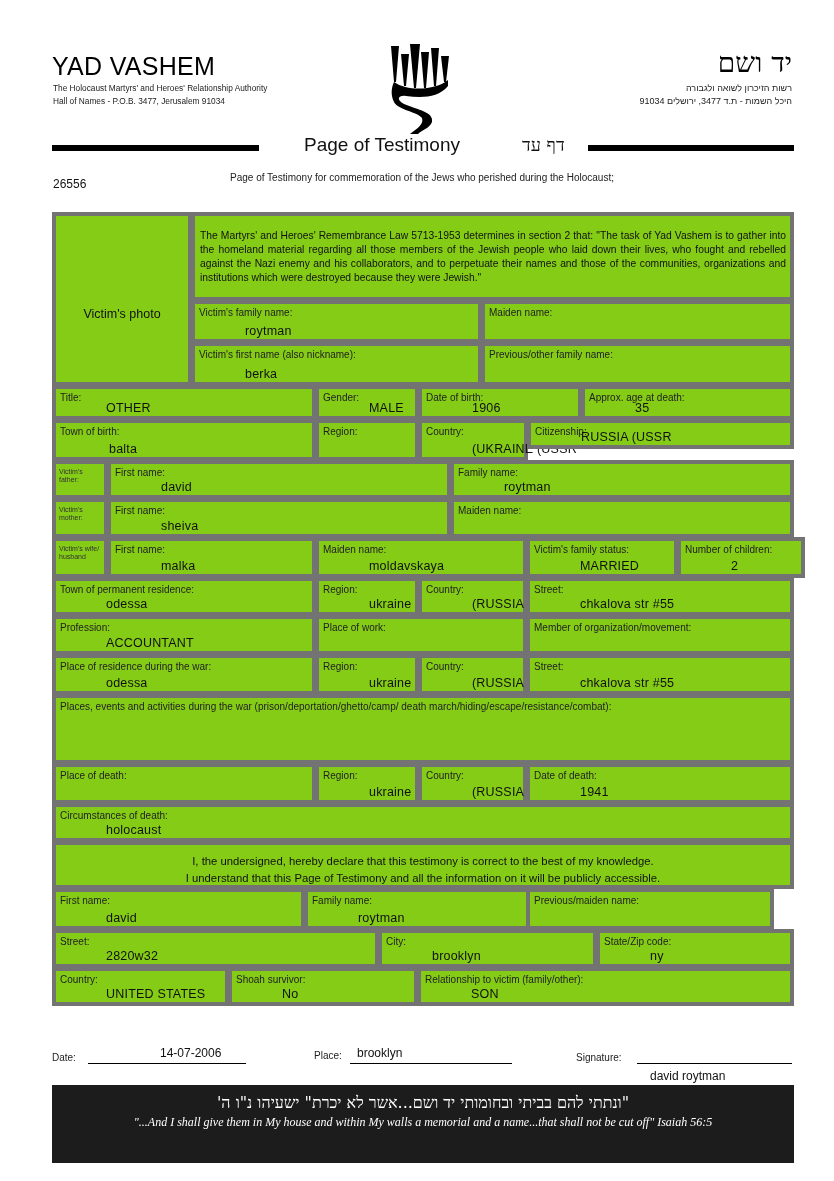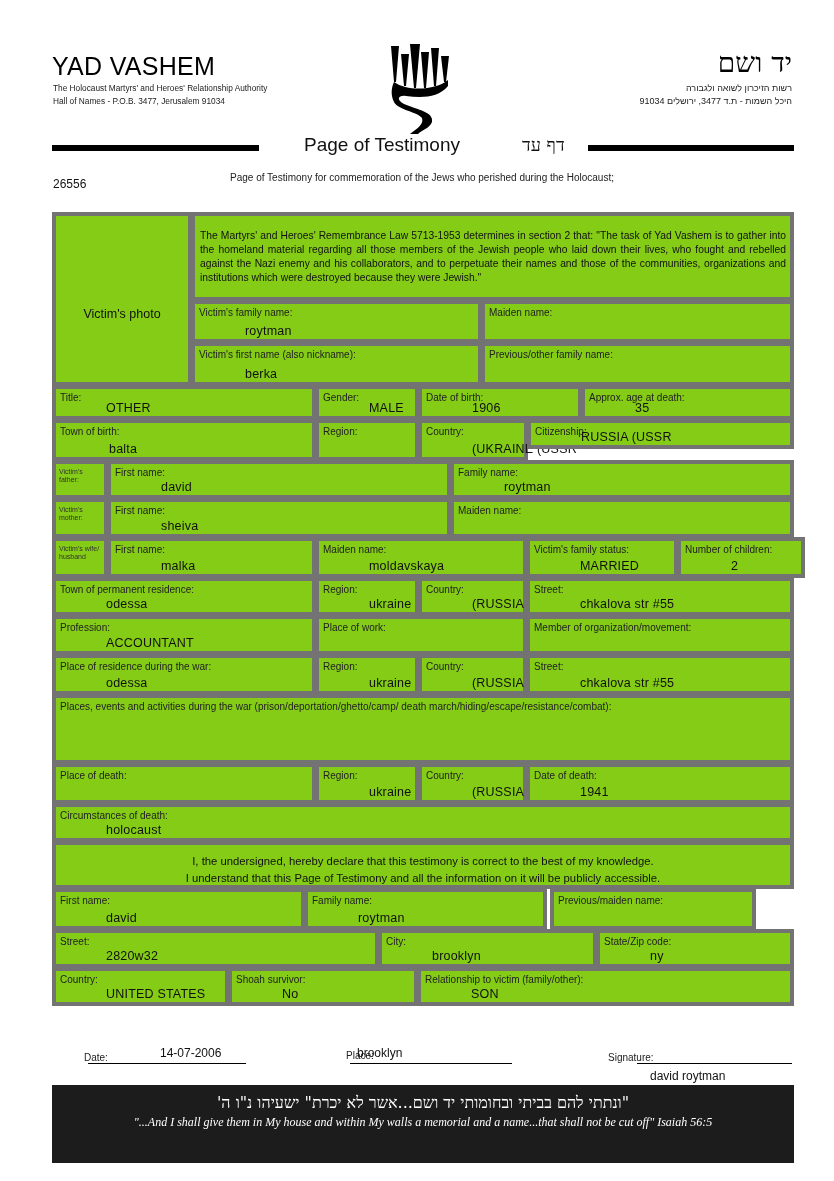--- a/index.html
+++ b/index.html
@@ -22,21 +22,21 @@
   
   .cell { position: absolute; border: 4px solid #737373; background: #84cc16; padding-left: 34px; }
   .lbl { position: absolute; left: 4px; top: 3px; font-size: 10px; color: #222; white-space: nowrap; }
   .val { position: absolute; left: 2px; bottom: 1px; font-size: 12.5px; color: #111; white-space: nowrap; letter-spacing: 0.2px; margin-left: 48px; }
   .small-lbl { position: absolute; left: 3px; top: 4px; font-size: 7px; line-height: 8px; color: #333; }
   .law { position: absolute; left: 5px; top: 13px; right: 4px; font-size: 10.3px; line-height: 14px; text-align: justify; color: #111; }
   .photo-lbl { position: absolute; left: 0; right: 0; top: 75px; text-align: center; font-size: 12.5px; margin-top: 16px; }
   .decl { position: absolute; left: 0; right: 0; top: 8px; text-align: center; font-size: 11.3px; line-height: 17px; color: #111; }
 
   
-  .f-lbl { font-size: 10px; color: #222; margin-left: 32px; }
+  .f-lbl { font-size: 10px; color: #222; }
   .f-val { font-size: 12px; color: #111; }
   .uline { height: 1px; background: #000; }
   .quote-box { left: 52px; top: 1085px; width: 742px; height: 78px; background: #1c1c1c; }
   .quote-he { position: absolute; left: 0; right: 0; top: 8px; text-align: center; color: #fff; font-size: 16px; direction: rtl; font-family: "DejaVu Serif", serif; }
   .quote-en { position: absolute; left: 0; right: 0; top: 30px; text-align: center; color: #fff; font-size: 12px; font-style: italic; font-family: "Liberation Serif", serif; }
 </style>
 </head>
 <body>
 
 <div class="abs brand-en">YAD VASHEM</div>
@@ -252,21 +252,21 @@
 </div>
 
 <div class="cell" style="left:52px;top:888px;width:253px;height:42px">
   <div class="lbl">First name:</div>
   <div class="val">david</div>
 </div>
 <div class="cell" style="left:304px;top:888px;width:243px;height:42px">
   <div class="lbl">Family name:</div>
   <div class="val">roytman</div>
 </div>
-<div class="cell" style="left:550px;top:888px;width:206px;height:42px">
+<div class="cell" style="left:526px;top:888px;width:248px;height:42px">
   <div class="lbl">Previous/maiden name:</div>
   <div class="val"></div>
 </div>
 <div class="cell" style="left:52px;top:929px;width:327px;height:39px">
   <div class="lbl">Street:</div>
   <div class="val">2820w32</div>
 </div>
 <div class="cell" style="left:378px;top:929px;width:219px;height:39px">
   <div class="lbl">City:</div>
   <div class="val">brooklyn</div>

